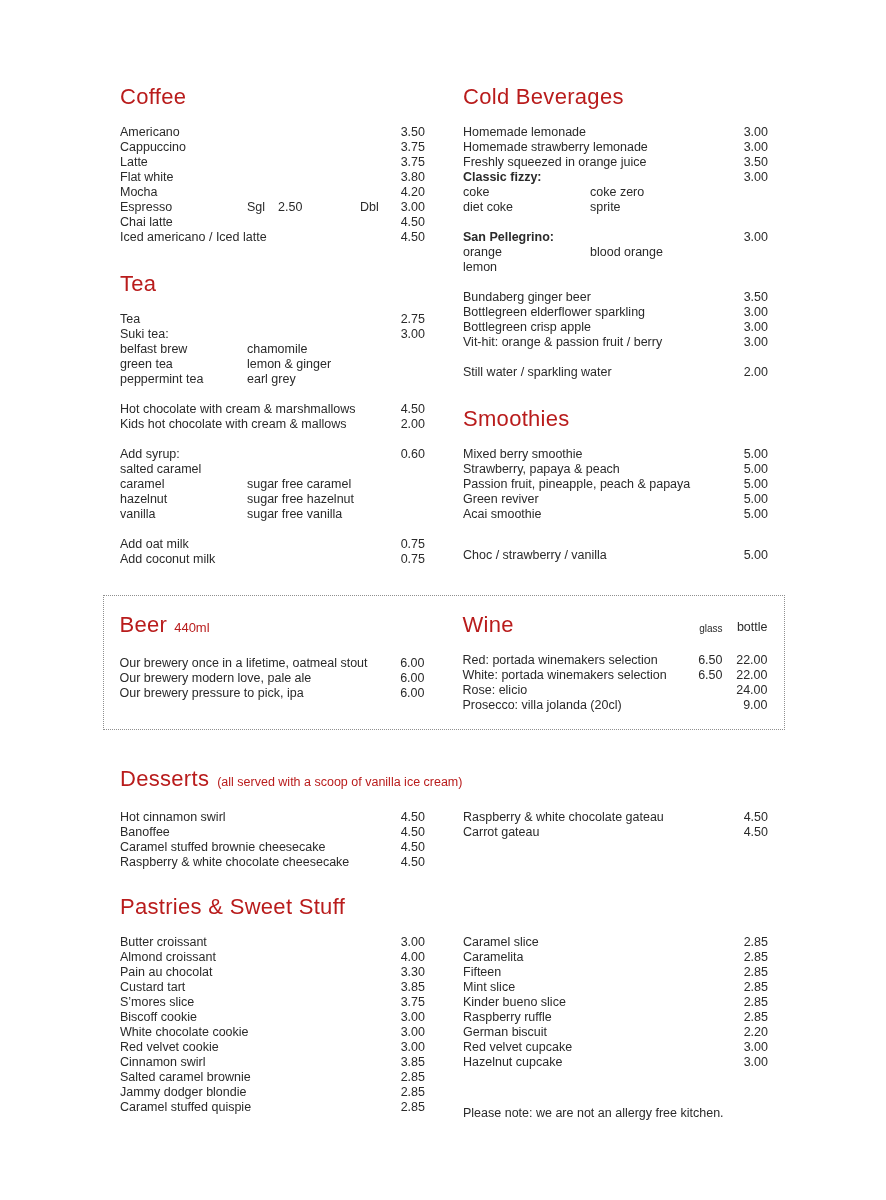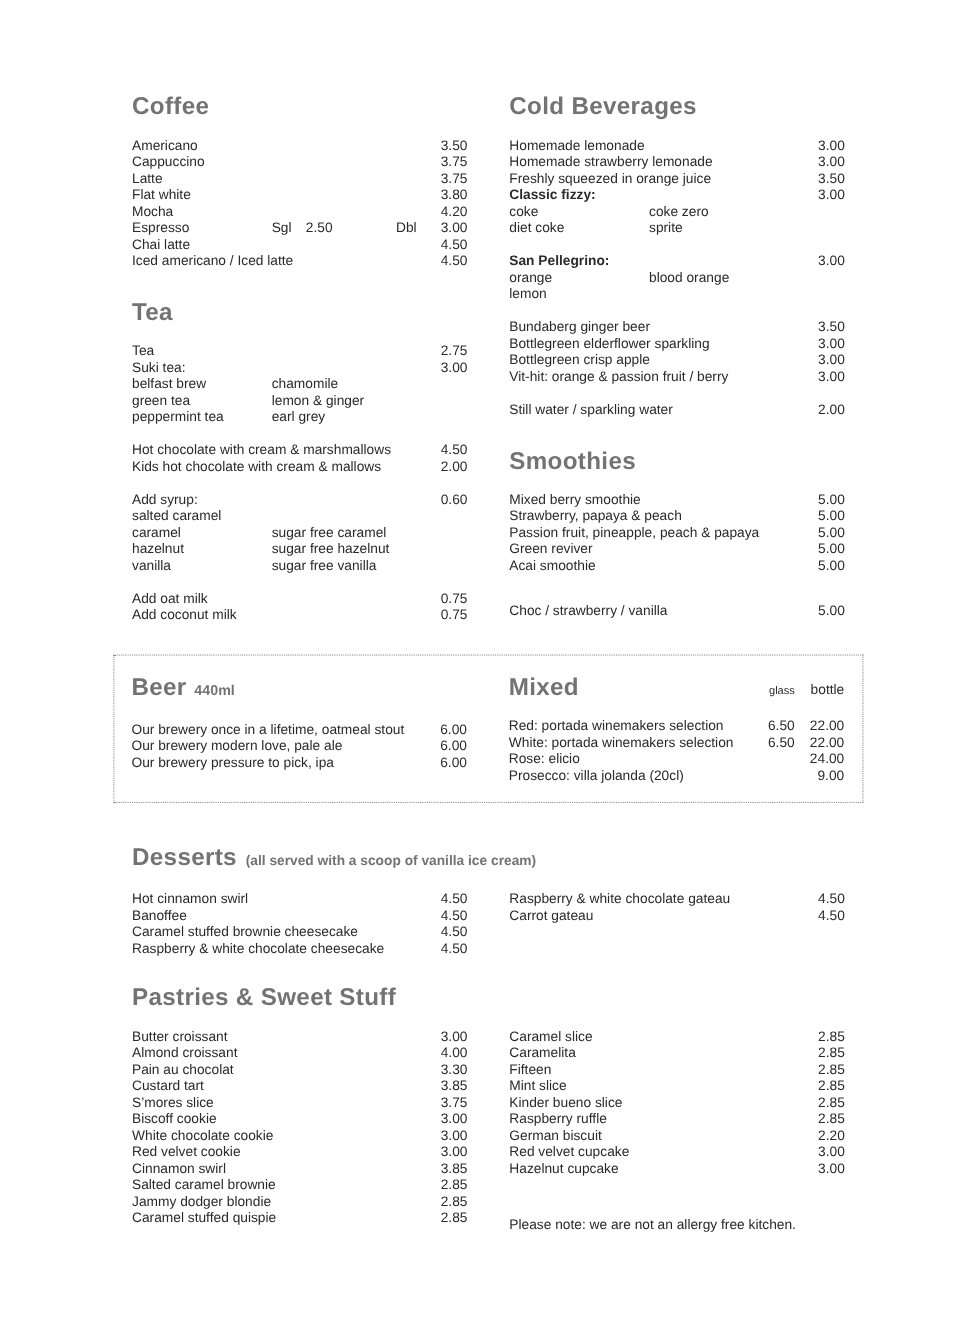--- a/index.html
+++ b/index.html
@@ -5,21 +5,21 @@
   html,body{margin:0;padding:0;background:#ffffff;}
   .page{
     width:886px;height:1200px;position:relative;overflow:hidden;
     background:#ffffff;color:#2a2a2a;
     font-family:"Liberation Sans",sans-serif;
   }
   .content{position:absolute;left:120px;top:84px;width:648px;}
   .twocol{display:flex;gap:38px;}
   .col{width:305px;flex:0 0 305px;}
   h2{
-    font-size:22px;font-weight:700;color:#737373;
+    font-size:22px;font-weight:400;color:#b91c1c;
     margin:0 0 15px 0;line-height:26px;letter-spacing:0.3px;
   }
   .section + .section{margin-top:26px;}
   .group + .group{margin-top:15px;}
   .row{position:relative;height:15px;line-height:15px;font-size:12.5px;white-space:nowrap;}
   .nm{position:absolute;left:0;}
   .nm.b{font-weight:700;}
   .sub{position:absolute;left:127px;}
   .m1{position:absolute;left:127px;}
   .m2{position:absolute;left:158px;}
@@ -276,21 +276,21 @@
                 <div class="row">
                   <span class="nm">Our brewery pressure to pick, ipa</span>
                   <span class="price">6.00</span>
                 </div>
               </div>
           </section>
         </div>
         <div class="col">
           <section>
             <div class="h-row">
-              <h2>Mixed</h2>
+              <h2>Wine</h2>
               <span class="glass-h">glass</span>
               <span class="bottle-h">bottle</span>
             </div>
             <div class="group">
                 <div class="row">
                   <span class="nm">Red: portada winemakers selection</span>
                   <span class="glass">6.50</span>
                   <span class="price">22.00</span>
                 </div>
                 <div class="row">

